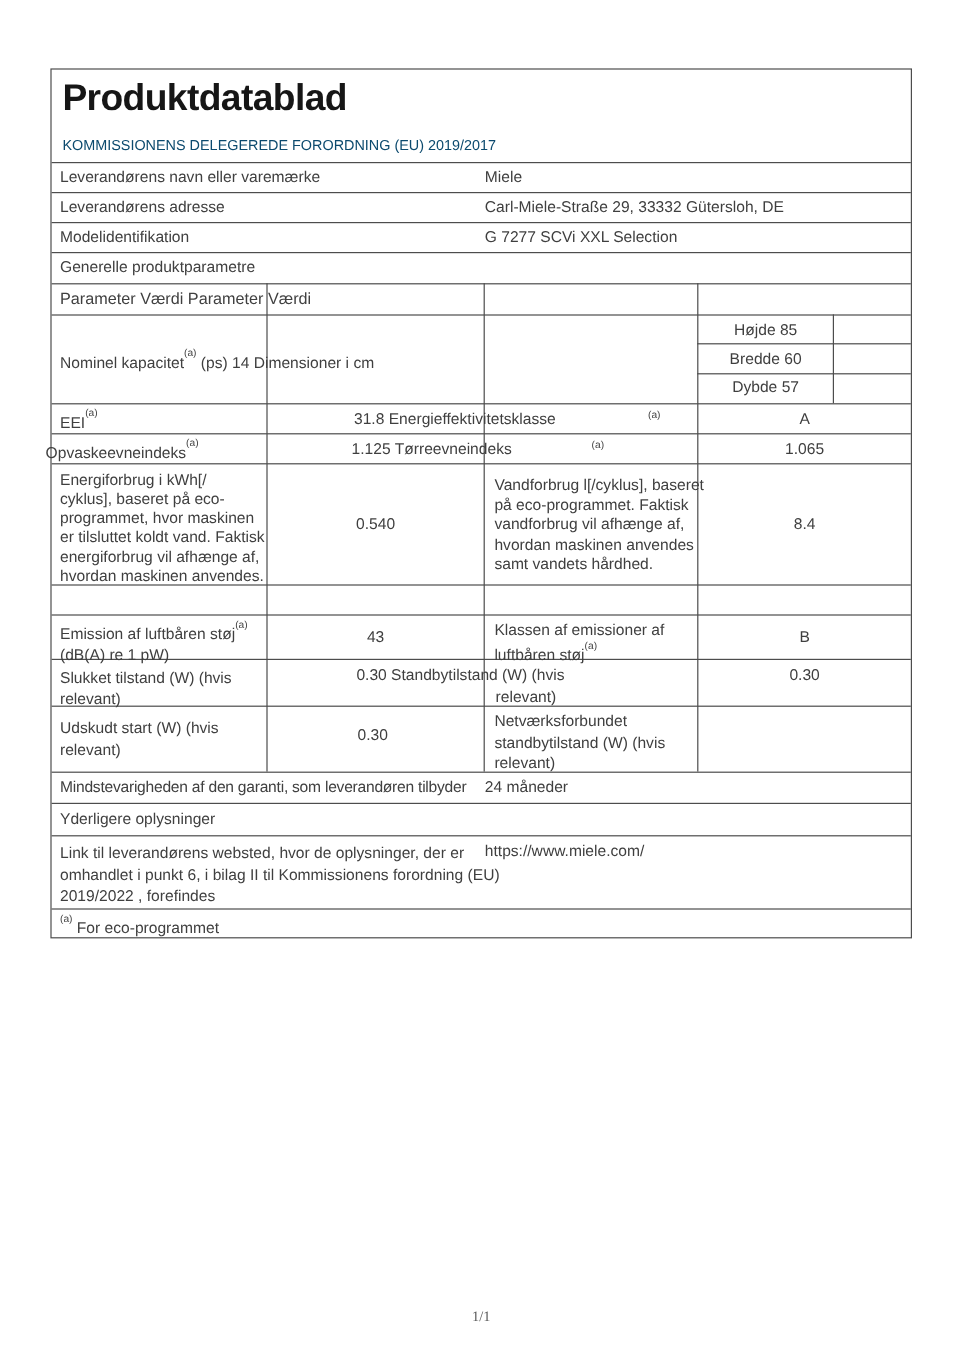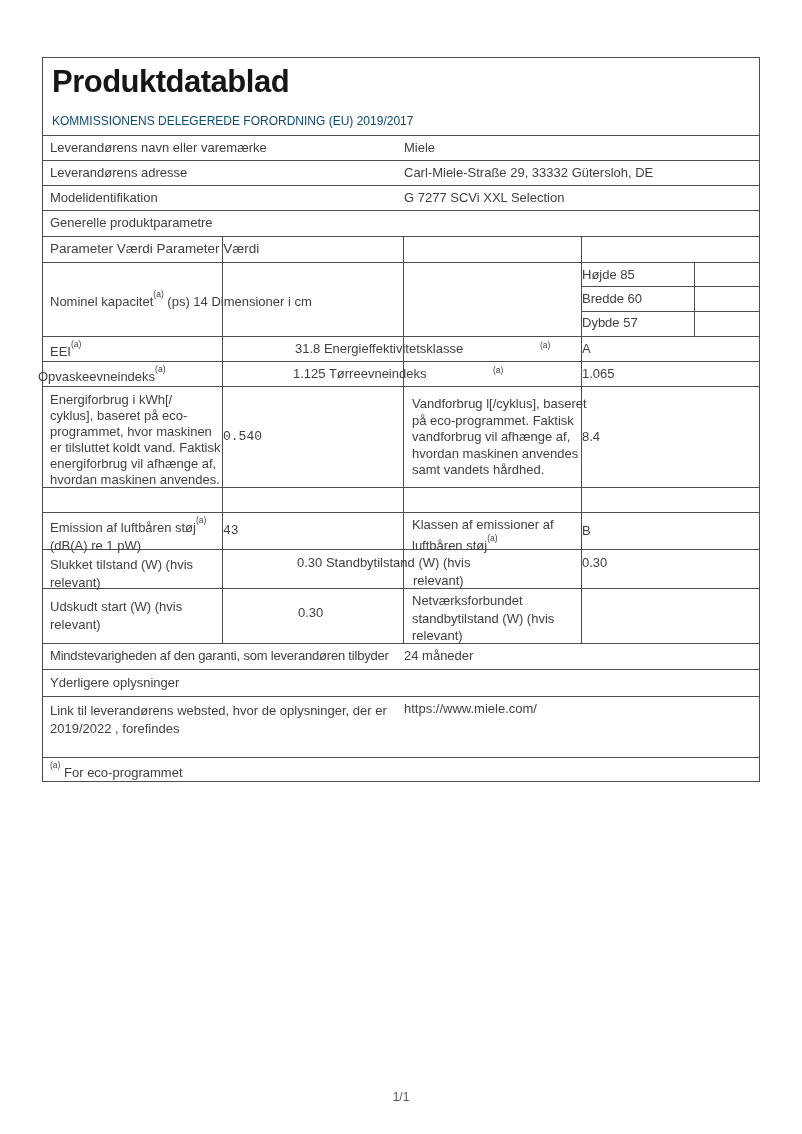--- a/index.html
+++ b/index.html
@@ -7,33 +7,33 @@
               font-family:"Liberation Sans","DejaVu Sans",sans-serif; }
   #page { position:relative; width:802px; height:1134px; background:#fff; overflow:hidden; }
 
   .hline { position:absolute; height:1px; background:#4d4d4d; left:43px; width:716px; }
   .vline { position:absolute; width:1px; background:#4d4d4d; }
 
   .txt  { position:absolute; font-size:13px; color:#3f3f3f; white-space:nowrap; line-height:13px; }
   .bold { font-weight:normal; color:#404040; }
   .blk  { position:absolute; font-size:13px; color:#3f3f3f; }
   .blk div { white-space:nowrap; }
-  .ctr  { text-align:left; }
+  .ctr  { text-align:center; }
   sup.fn { font-size:8.5px; position:relative; top:-4px; color:#3f3f3f; }
 
   #doc-title   { position:absolute; left:52px; top:64px; font-size:31px; font-weight:bold;
                  color:#161616; letter-spacing:-0.5px; }
   #doc-subtitle{ position:absolute; left:52px; top:114px; font-size:12px; color:#0c4a6e; }
 
-  .col2 { left:223px; width:180px;font-family:Liberation Mono, monospace; }   
+  .col2 { left:223px; width:180px; }   
   .col4 { left:582px; width:177px; }   
   .dimc { left:582px; width:112px; }   
 
   #page-num { position:absolute; left:0; top:1090px; width:802px; text-align:center;
-              font-size:12px; color:#595959; }
+              font-size:12px; color:#595959;font-family:Liberation Serif, serif; }
 </style>
 </head>
 <body>
 
 <div id="page">
 
   <div style="position:absolute;left:42px;top:57px;width:718px;height:725px;border:1px solid #4d4d4d;"></div>
 
   <div id="doc-title">Produktdatablad</div>
   <div id="doc-subtitle">KOMMISSIONENS DELEGEREDE FORORDNING (EU) 2019/2017</div>
@@ -139,20 +139,21 @@
     <div>relevant)</div>
   </div>
 
   <div class="txt bold" style="left:50px;top:649px;letter-spacing:-0.2px">Mindstevarigheden af den garanti, som leverandøren tilbyder</div>
   <div class="txt" style="left:404px;top:649px">24 måneder</div>
 
   <div class="txt bold" style="left:50px;top:676px">Yderligere oplysninger</div>
 
   <div class="blk" style="left:50px;top:702px;line-height:18px">
     <div>Link til leverandørens websted, hvor de oplysninger, der er</div>
+    <div>omhandlet i punkt 6, i bilag II til Kommissionens forordning (EU)</div>
     <div>2019/2022 , forefindes</div>
   </div>
   <div class="txt" style="left:404px;top:702px">https://www.miele.com/</div>
 
   <div class="txt" style="left:50px;top:763px"><sup class="fn">(a)</sup> <span>For eco-programmet</span></div>
 
   <div id="page-num">1/1</div>
 
 </div>
 

